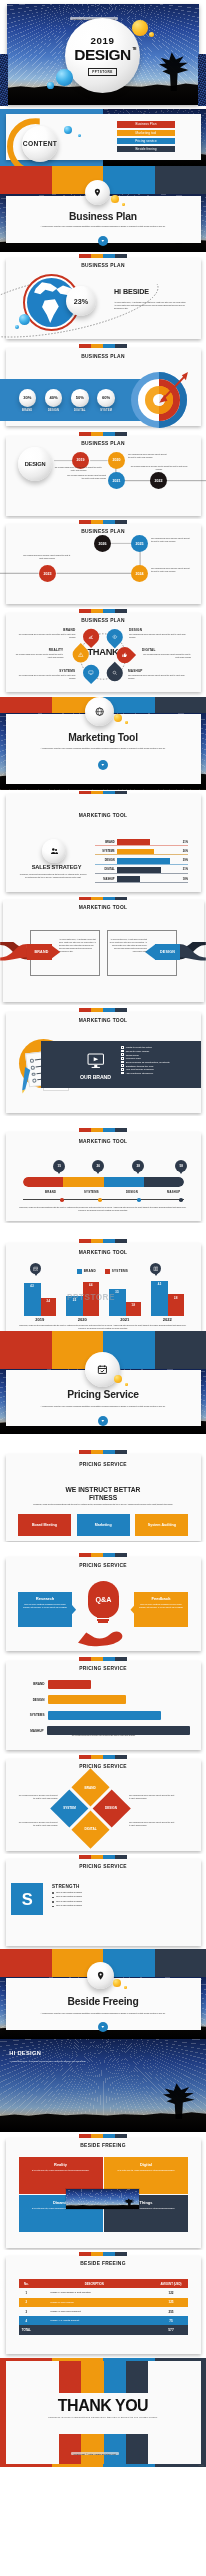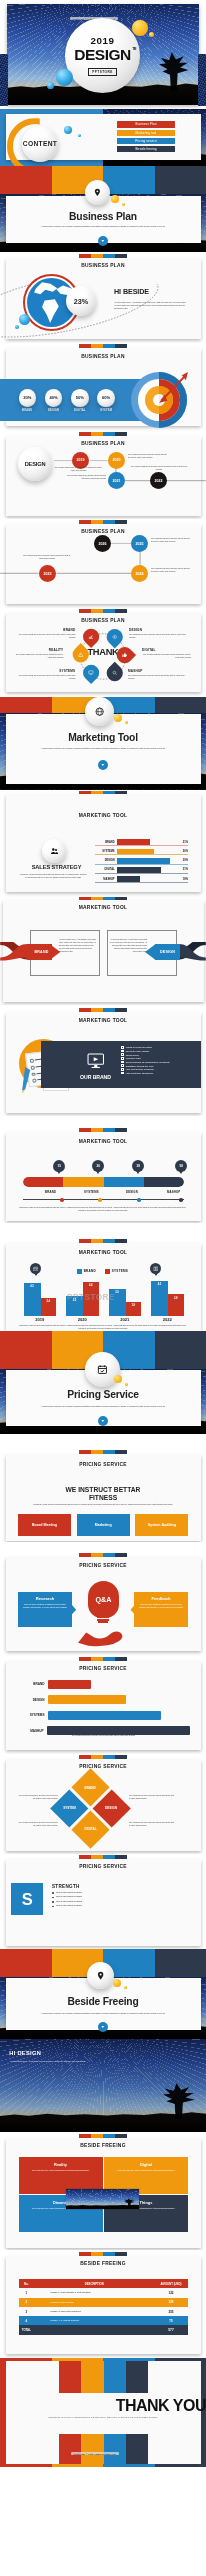--- a/index.html
+++ b/index.html
@@ -1145,21 +1145,21 @@
     <i style="flex:1;background:#1f81bf"></i>
         <i style="flex:1;background:#2e3a4b"></i>
   </div>
   <div style="position:absolute;left:59px;top:76px;width:89px;height:30px;display:flex">
     <i style="flex:1;background:#c8341f"></i>
         <i style="flex:1;background:#f0990e"></i>
     <i style="flex:1;background:#1f81bf"></i>
         <i style="flex:1;background:#2e3a4b"></i>
   </div>
 
-  <div style="position:absolute;left:0;right:0;top:39px;text-align:right;font-size:16px;font-weight:bold;letter-spacing:-0.5px;color:#111">THANK YOU</div>
+  <div style="position:absolute;left:0;right:0;top:39px;text-align:center;font-size:16px;font-weight:bold;letter-spacing:-0.5px;color:#111">THANK YOU</div>
   <div style="position:absolute;left:31px;top:58px;width:144px;text-align:center;font-size:1.9px;letter-spacing:0.3px;color:#3b3b3b">Companies involved in manufacturing claimed more than half of China's top 100 valuable brands.</div>
 
   <div style="position:absolute;left:71px;top:89px">
     <span class="copyright">Copyright © http://www.pptstore.net</span>
   </div>
   <div style="position:absolute;right:2.1px;bottom:1px;font-size:1.8px;color:#5a5a5a">27/336</div>
 </div>
 
 </div>
 

